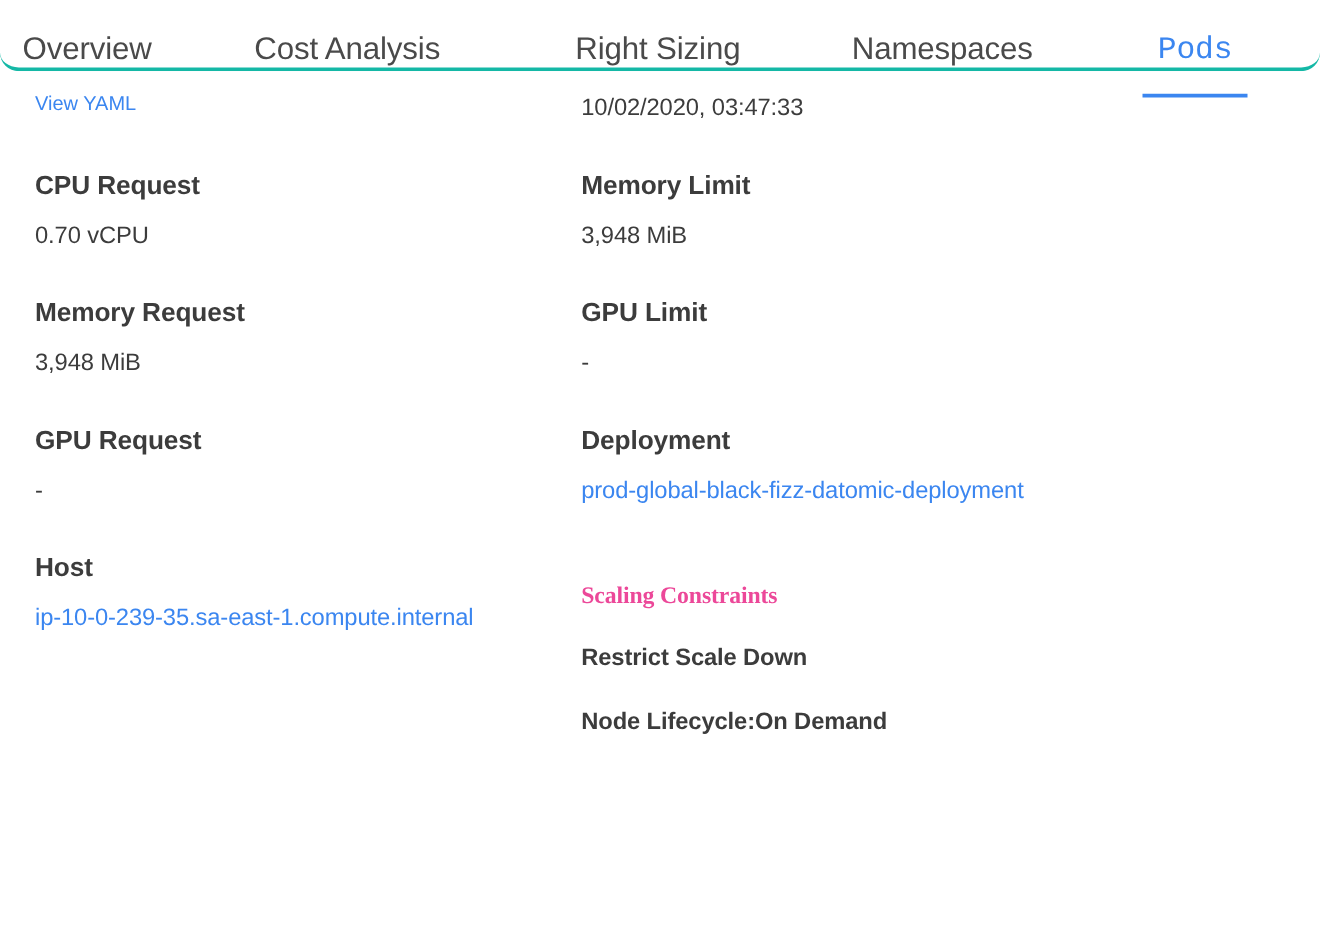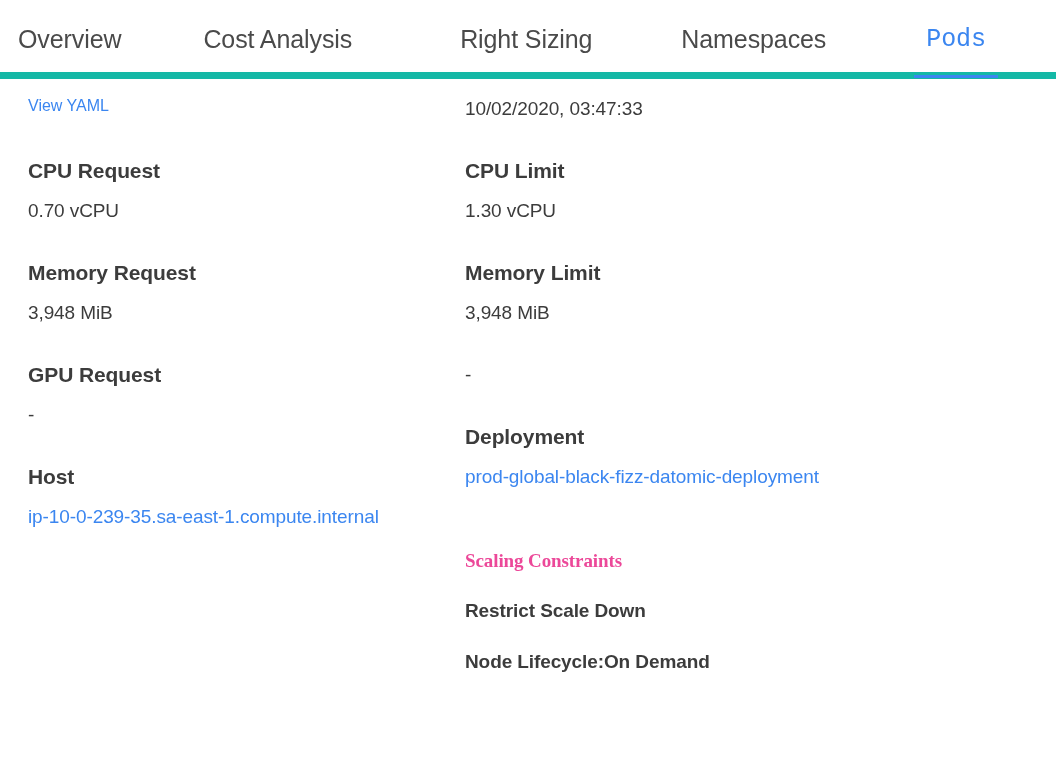--- a/index.html
+++ b/index.html
@@ -13,23 +13,24 @@
     height: 758px;
     background: #ffffff;
     font-family: "Liberation Sans", "DejaVu Sans", sans-serif;
     color: #3c3c3c;
     overflow: hidden;
   }
 
   
   .tabbar {
     position: relative;
-    height: 79px;
-    border-bottom: 7px solid #14b8a6;
+    height: 57px;
+    border-bottom: 3px solid #14b8a6;
     background: #ffffff;
+    border-radius: 15px;
   }
   .tabbar-inner {
     display: flex;
     align-items: center;
     height: 78px;
     padding: 0;
   }
   .tab {
     position: relative;
     height: 78px;
@@ -196,31 +197,28 @@
     </div>
 
   </div>
 
   <div class="col col-right">
 
     <div class="row-top">
       <span class="field-value">10/02/2020, 03:47:33</span>
     </div>
 
-    <div class="field pair">
-      <div class="field-label">CPU Limit</div>
-      <div class="field-value">1.30 vCPU</div>
-    </div>
 
     <div class="field pair">
       <div class="field-label">Memory Limit</div>
       <div class="field-value">3,948 MiB</div>
     </div>
 
     <div class="field pair">
+      <div class="field-label">GPU Limit</div>
       <div class="field-value">-</div>
     </div>
 
     <div class="field pair">
       <div class="field-label">Deployment</div>
       <div class="field-value">
         <span class="link-text">prod-global-black-fizz-datomic-deployment</span>
       </div>
     </div>
 

